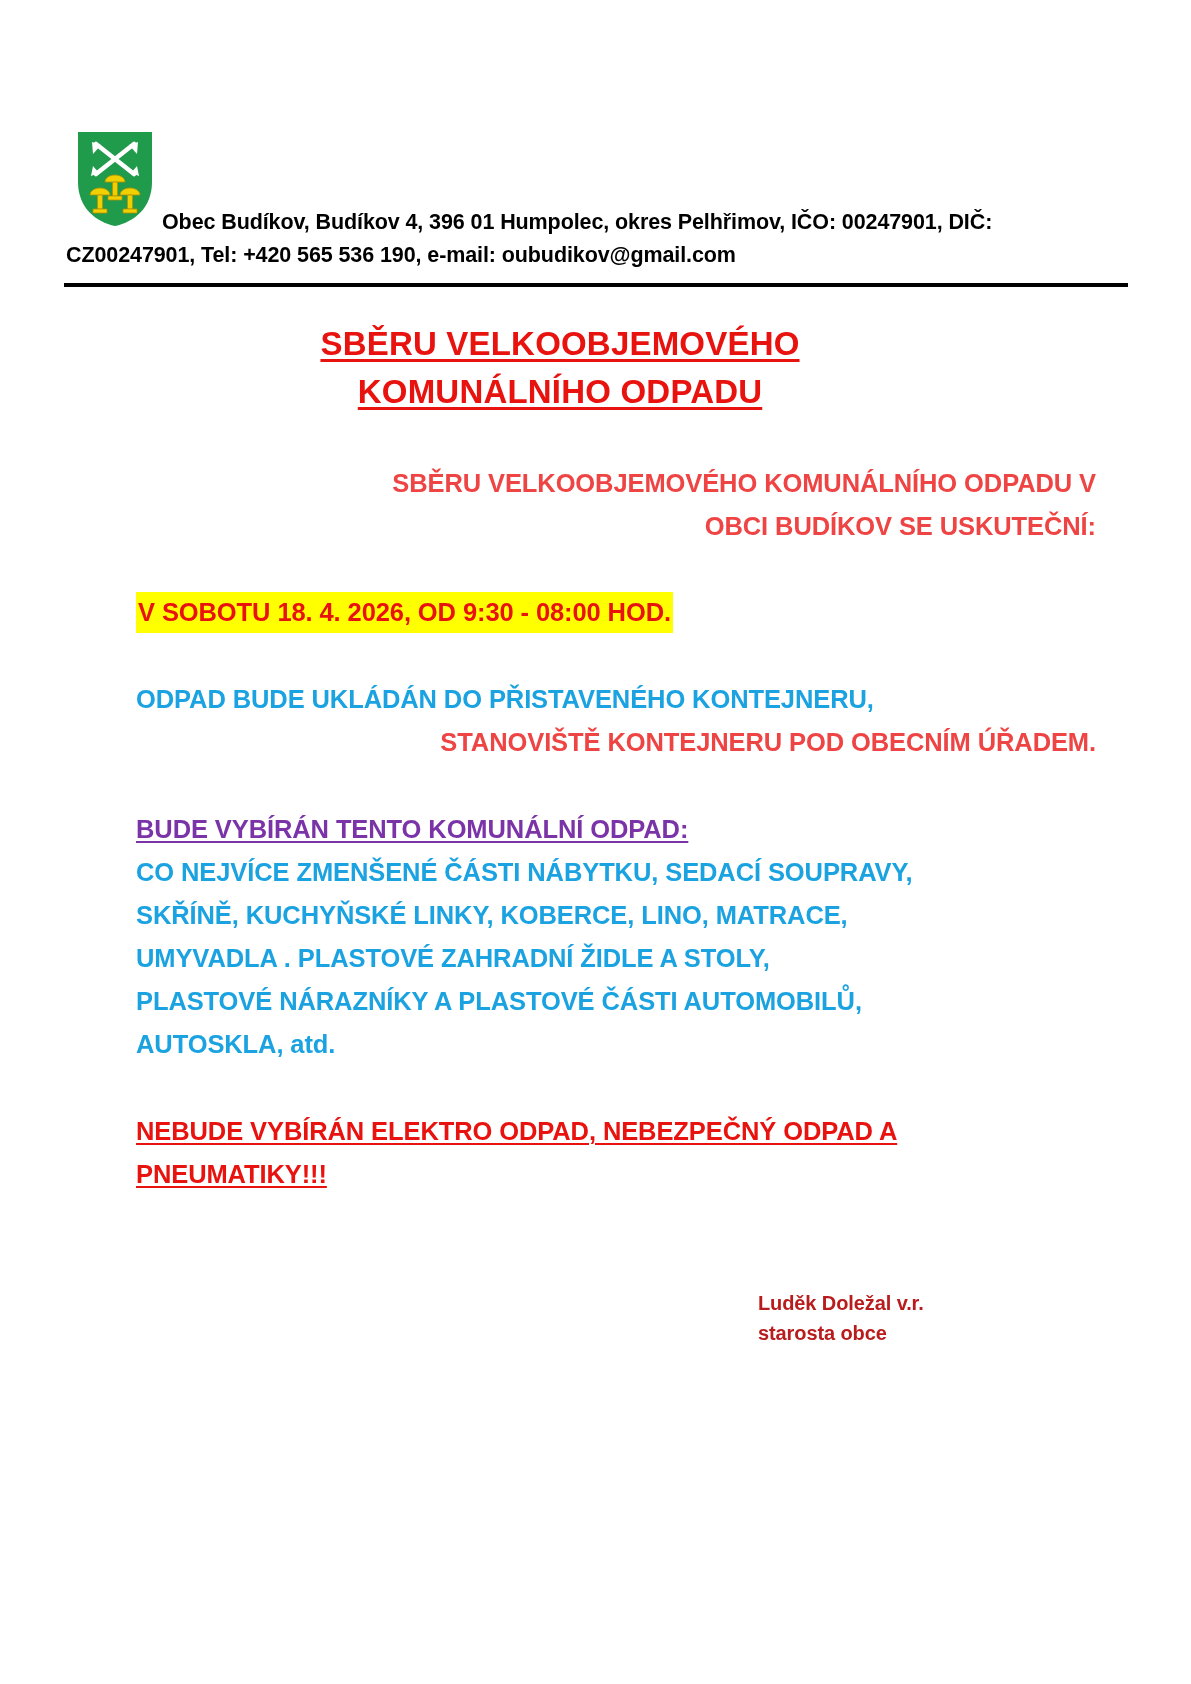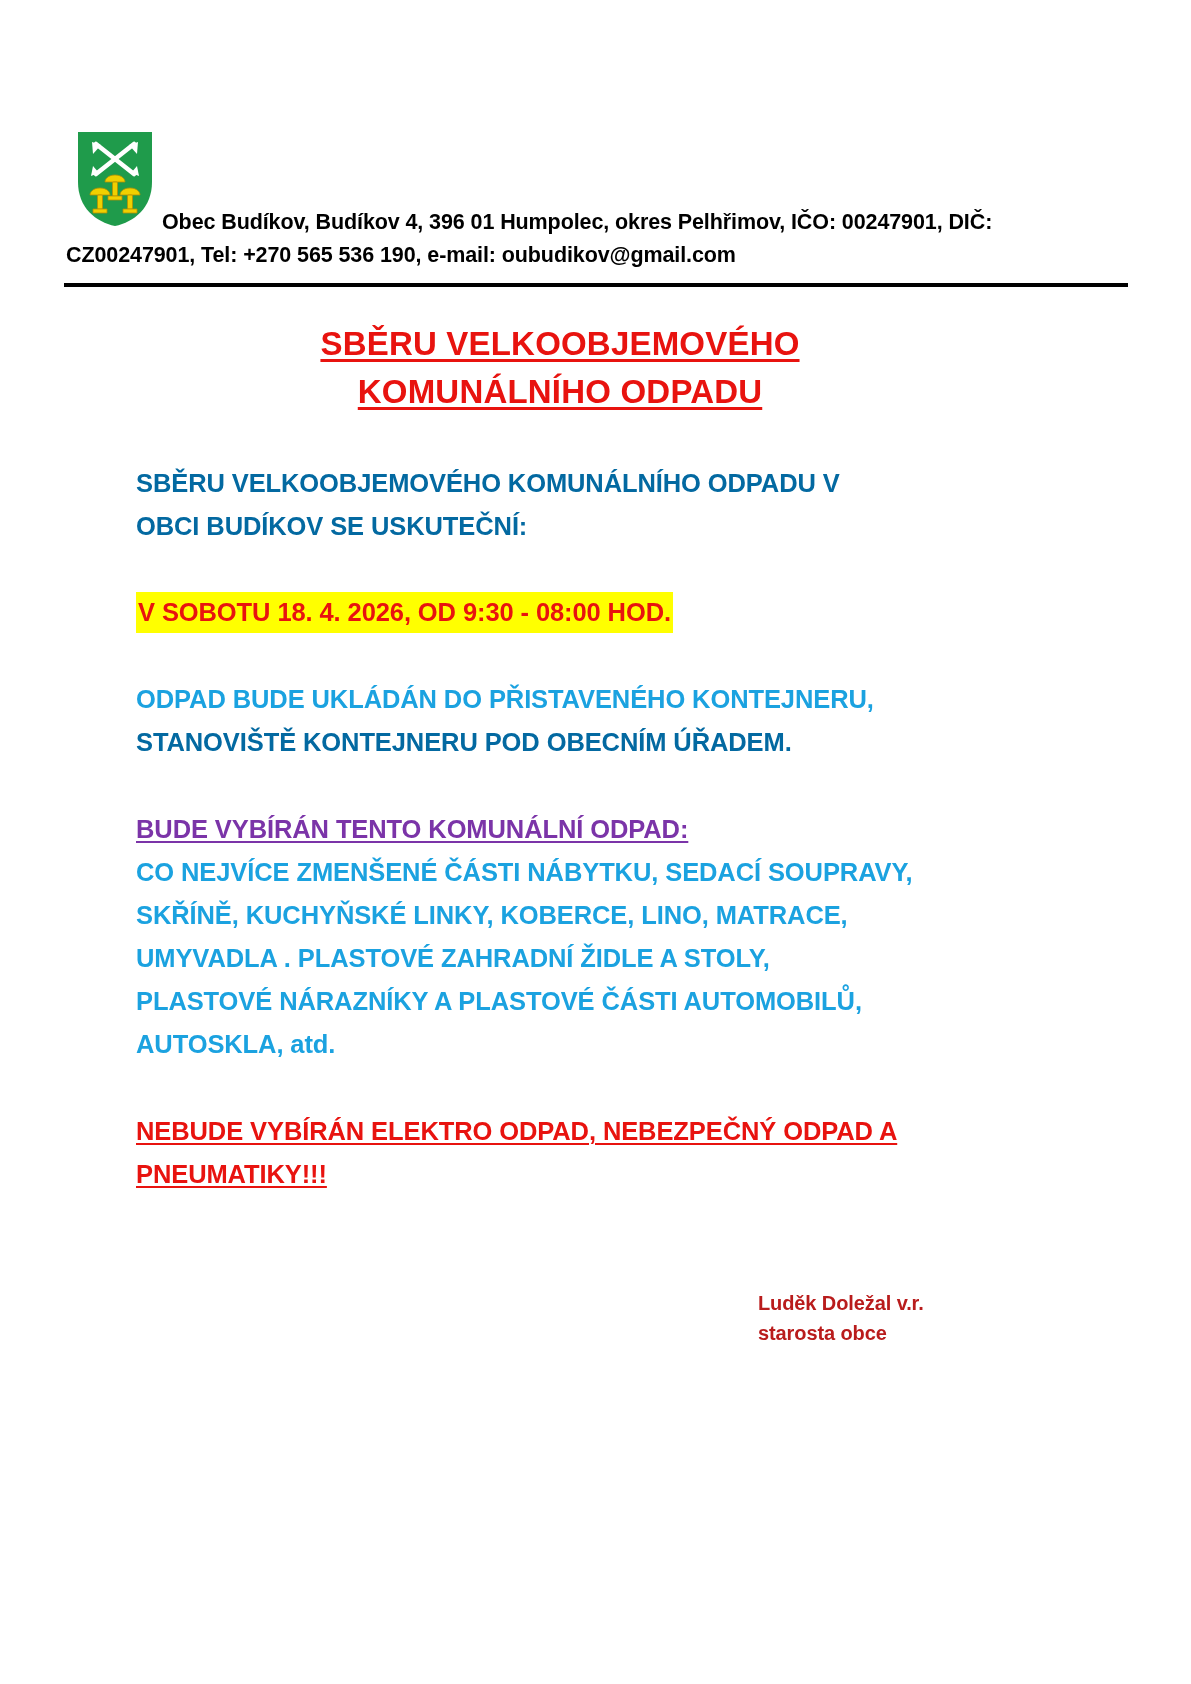--- a/index.html
+++ b/index.html
@@ -87,21 +87,21 @@
     position: absolute;
     left: 136px;
     top: 462px;
     width: 960px;
     font-size: 25.5px;
     font-weight: bold;
     line-height: 43px;
     letter-spacing: -0.1px;
   }
   .para { margin: 0 0 0 0; }
-  .purple { color: #0369a1; }
+  .purple { color: #ef4444; text-align: right; }
   .cyan   { color: #1ba2e0; }
 
   .gap-sm { height: 43px; }
   .gap-md { height: 44px; }
 
   .hl-line {
     display: inline-block;
     background: #ffff00;
     color: #e8130f;
     padding: 1px 2px;
@@ -164,21 +164,21 @@
           <path d="M17 79 h14 v4 h-14 Z"></path>
           <path d="M54 58 c-7 0 -10 4 -10 7 h20 c0 -3 -3 -7 -10 -7 Z"></path>
           <rect x="51.5" y="65" width="5" height="14" rx="1"></rect>
           <path d="M47 79 h14 v4 h-14 Z"></path>
         </g>
       </svg>
     </span>
 
     <div class="header-text">
       <span class="header-line1">Obec Budíkov, Budíkov 4, 396 01 Humpolec, okres Pelhřimov, IČO: 00247901, DIČ:</span>
-      <span class="header-line2">CZ00247901, Tel: +270 565 536 190, e-mail: oubudikov@gmail.com</span>
+      <span class="header-line2">CZ00247901, Tel: +420 565 536 190, e-mail: oubudikov@gmail.com</span>
     </div>
   </div>
 
   <div class="hr-rule"></div>
 
   <div class="title">
     <div><span>SBĚRU VELKOOBJEMOVÉHO</span></div>
     <div><span>KOMUNÁLNÍHO ODPADU</span></div>
   </div>
 

